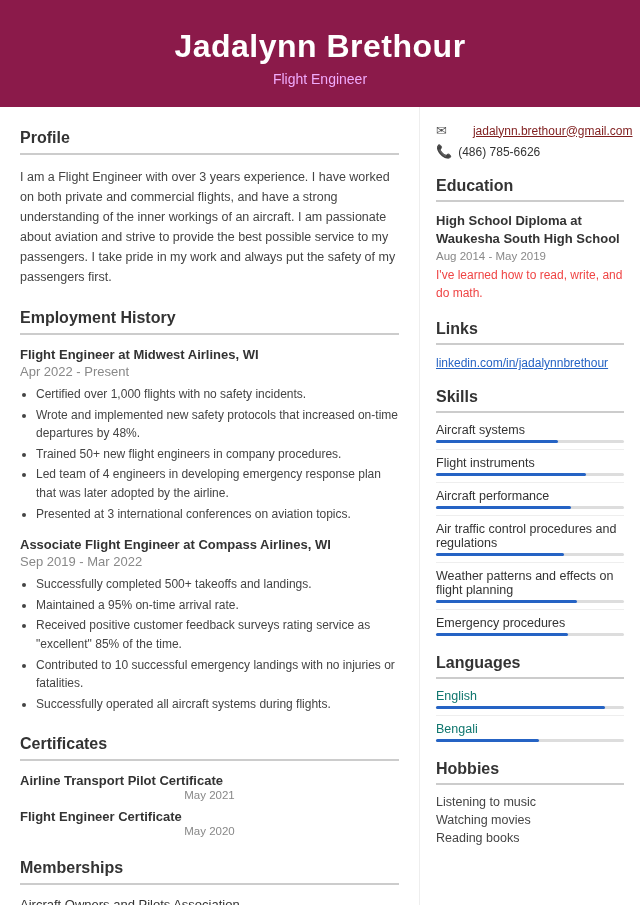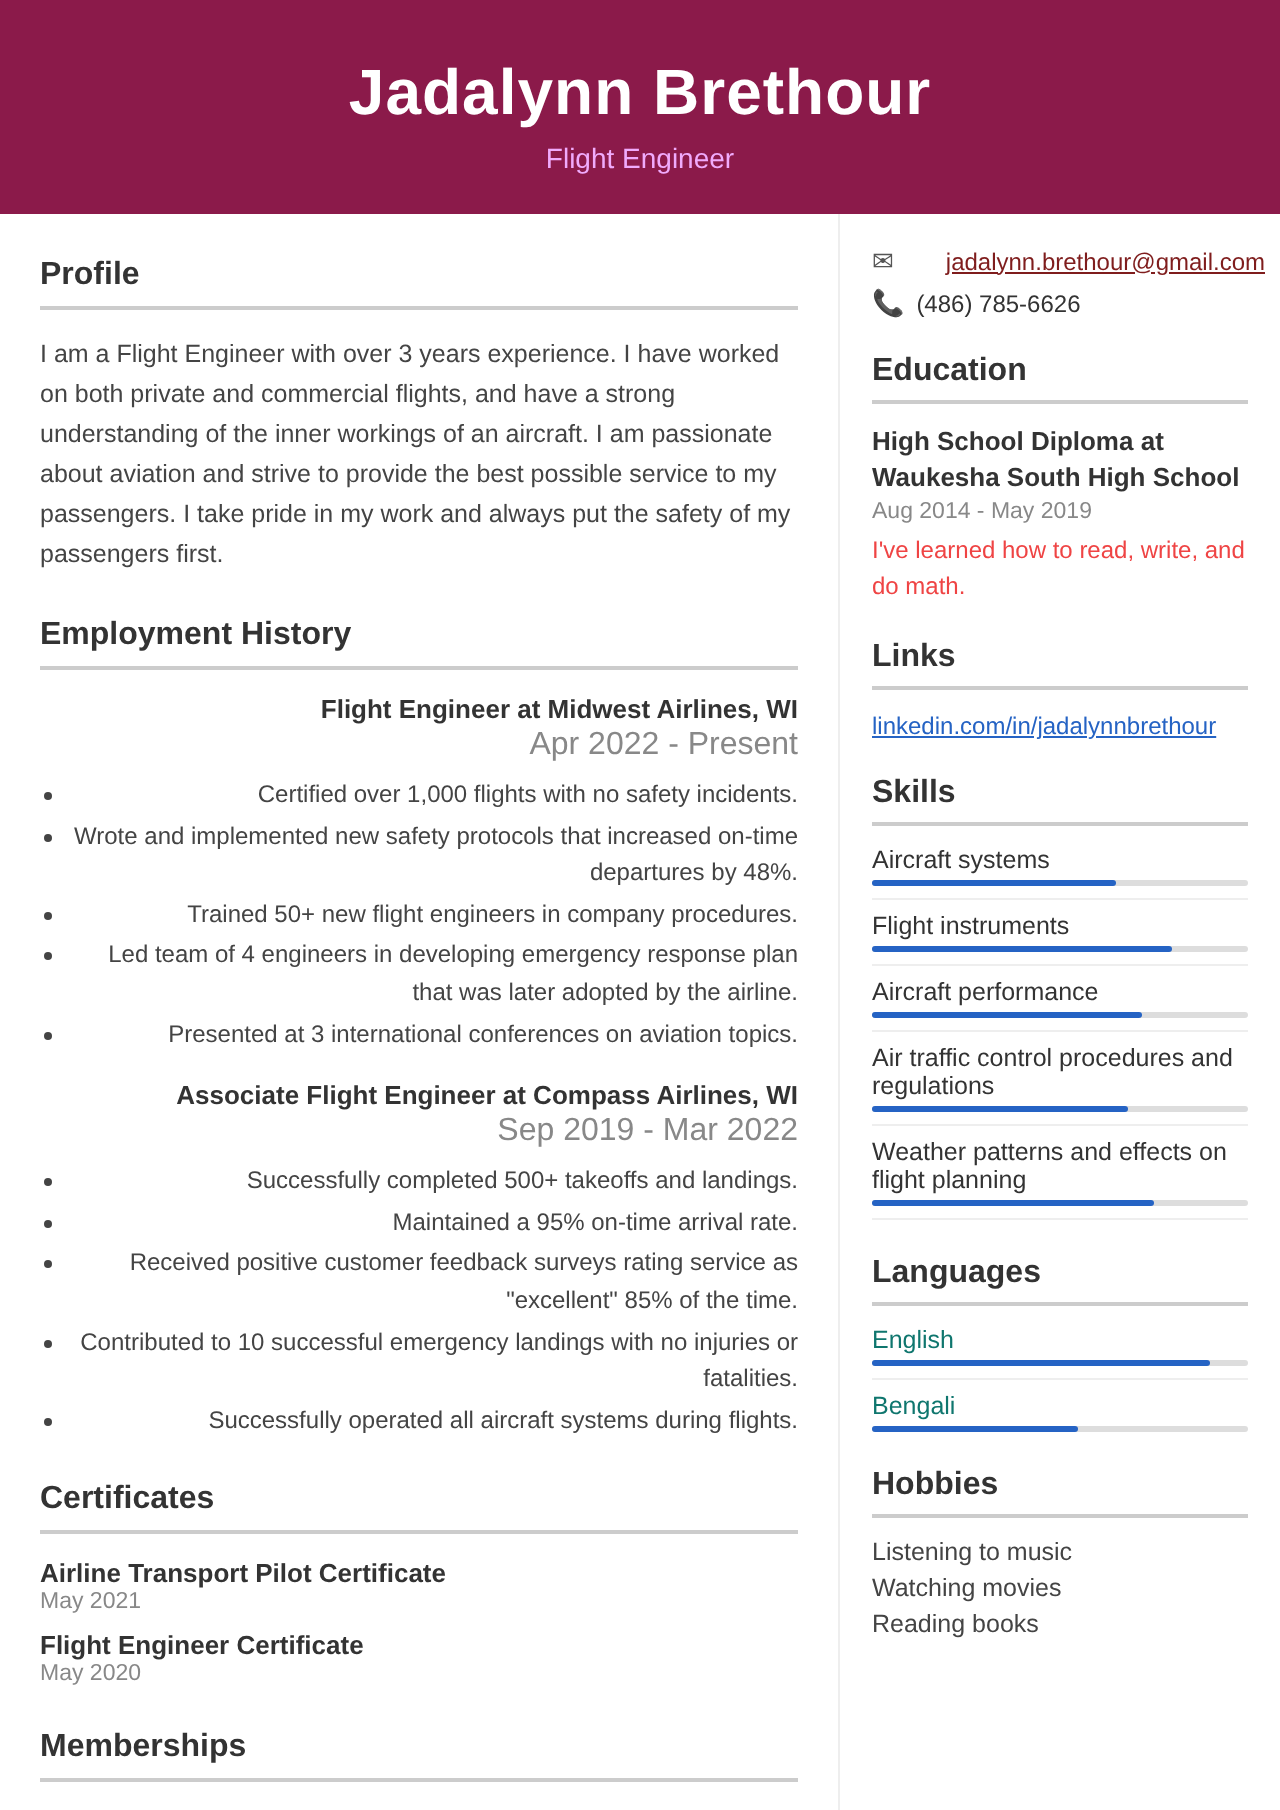--- a/index.html
+++ b/index.html
@@ -18,27 +18,27 @@
     
     .section-title { font-size: 16px; font-weight: bold; color: #333; margin-bottom: 6px; margin-top: 0; }
     .section-divider { border: none; border-top: 2px solid #ccc; margin-bottom: 12px; }
 
     
     .section { margin-bottom: 22px; }
 
     .profile-text { font-size: 12.5px; line-height: 1.6; color: #444; }
 
     .job-title { font-size: 13px; font-weight: bold; color: #333; margin-bottom: 2px; }
-    .job-date { font-size: 16px; color: #888; margin-bottom: 6px; }
+    .job-date { font-size: 13px; color: #888; margin-bottom: 6px; }
     .job-bullets { padding-left: 16px; list-style: disc; }
     .job-bullets li { font-size: 12px; line-height: 1.55; color: #444; margin-bottom: 2px; }
-    .job-block { margin-bottom: 14px; text-align: right; }
+    .job-block { margin-bottom: 14px; }
 
     .cert-name { font-size: 13px; font-weight: bold; color: #333; margin-bottom: 1px; }
-    .cert-date { font-size: 11.5px; color: #888; margin-bottom: 8px; }
+    .cert-date { font-size: 11.5px; color: #888; margin-bottom: 8px; text-align: center; }
 
     .membership-name { font-size: 13px; font-weight: normal; color: #333; margin-bottom: 6px; }
 
     
     .contact-row { display: flex; align-items: center; font-size: 12px; margin-bottom: 6px; color: #2563c4; }
     .contact-row a { color: #7f1d1d; text-decoration: underline; padding-left: 20px; }
     .contact-icon { margin-right: 6px; font-size: 13px; color: #555; }
     .phone-row { color: #333; }
 
     .edu-school { font-size: 13px; font-weight: bold; color: #333; margin-bottom: 2px; line-height: 1.4; }
@@ -198,20 +198,26 @@
       <hr class="skill-divider">
 
       <div class="skill-row">
         <div class="skill-name">Weather patterns and effects on flight planning</div>
         <div class="skill-bar-bg">
           <div class="skill-bar-fill" style="width:75%"></div>
         </div>
       </div>
       <hr class="skill-divider">
 
+      <div class="skill-row">
+        <div class="skill-name">Emergency procedures</div>
+        <div class="skill-bar-bg">
+          <div class="skill-bar-fill" style="width:70%"></div>
+        </div>
+      </div>
     </div>
 
     <div class="right-section">
       <div class="right-section-title">Languages</div>
       <hr class="right-section-divider">
 
       <div class="lang-row">
         <div class="lang-name">English</div>
         <div class="lang-bar-bg">
           <div class="lang-bar-fill" style="width:90%"></div>

